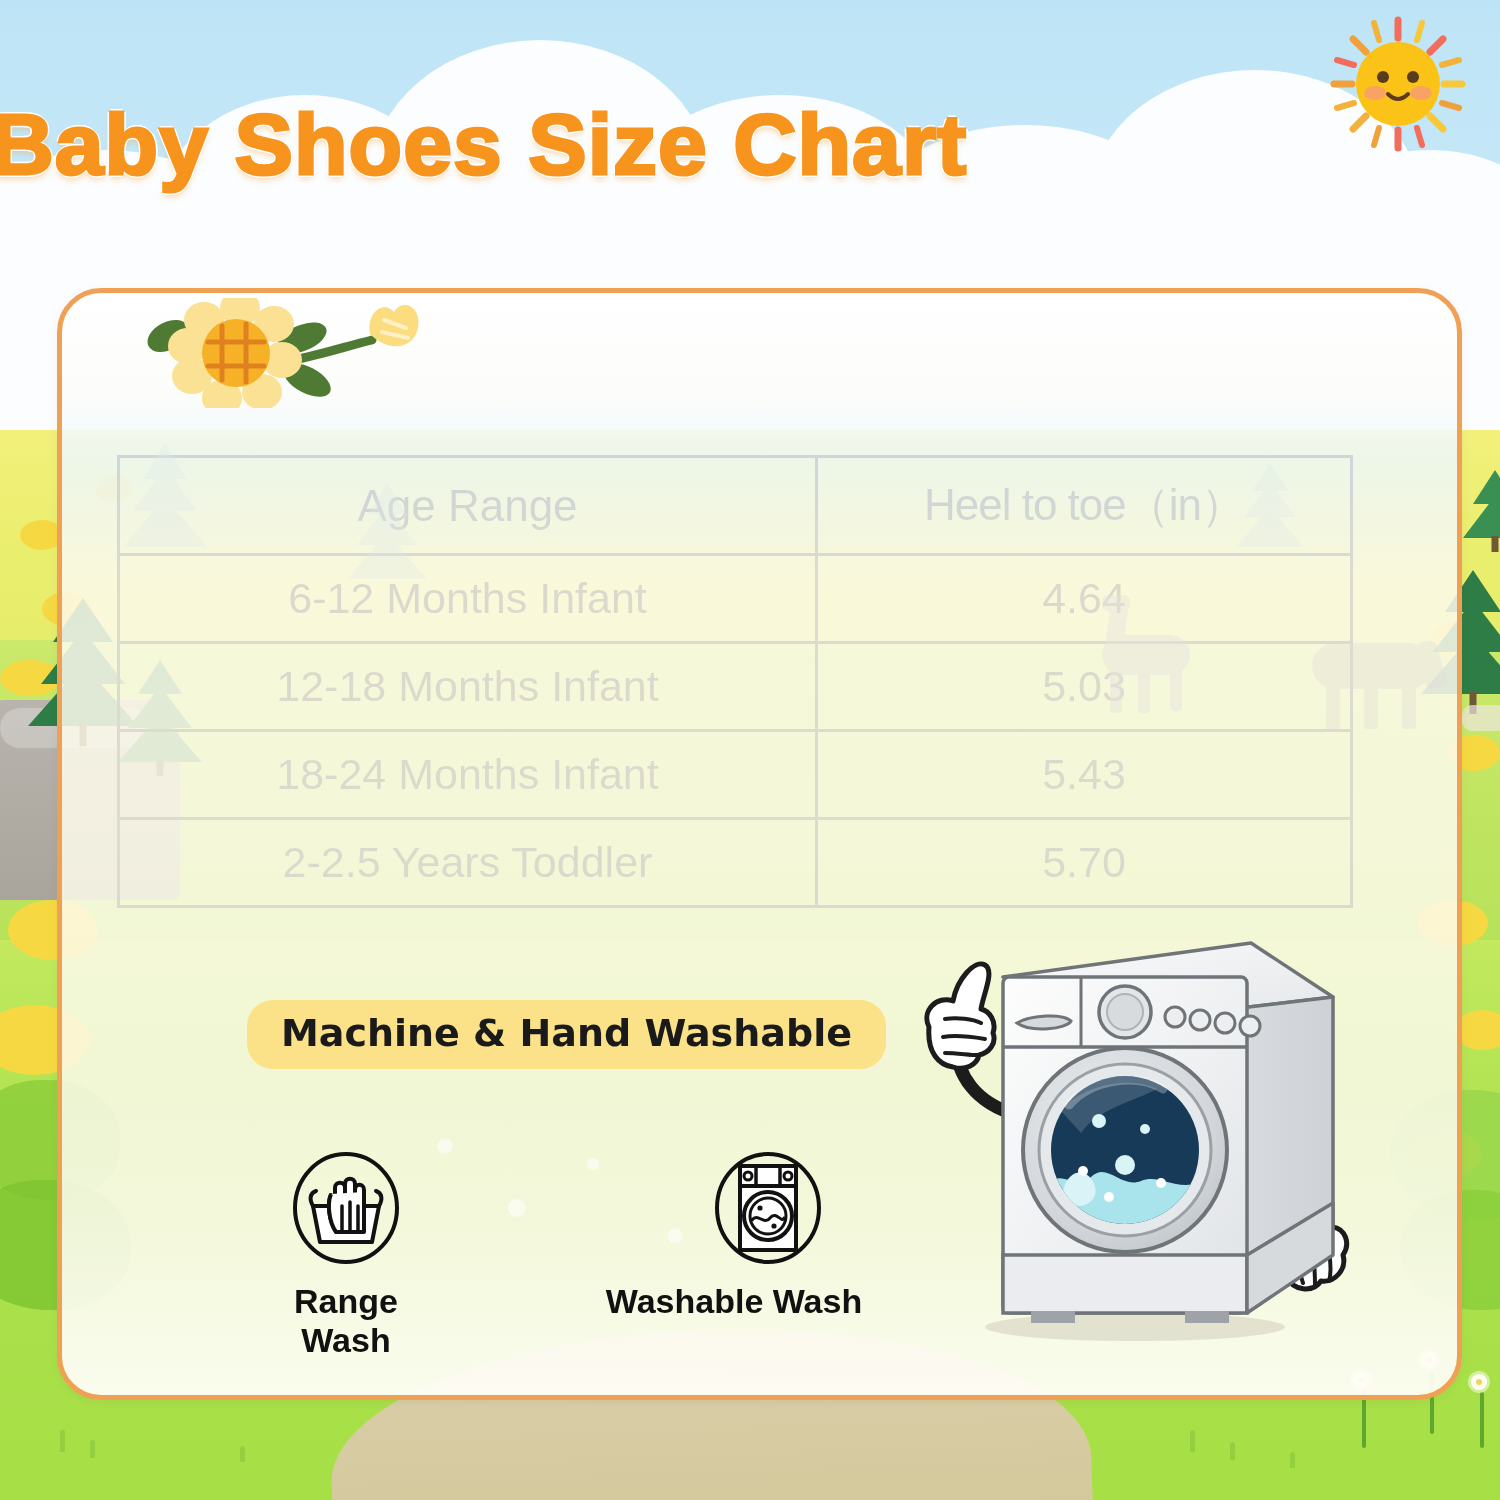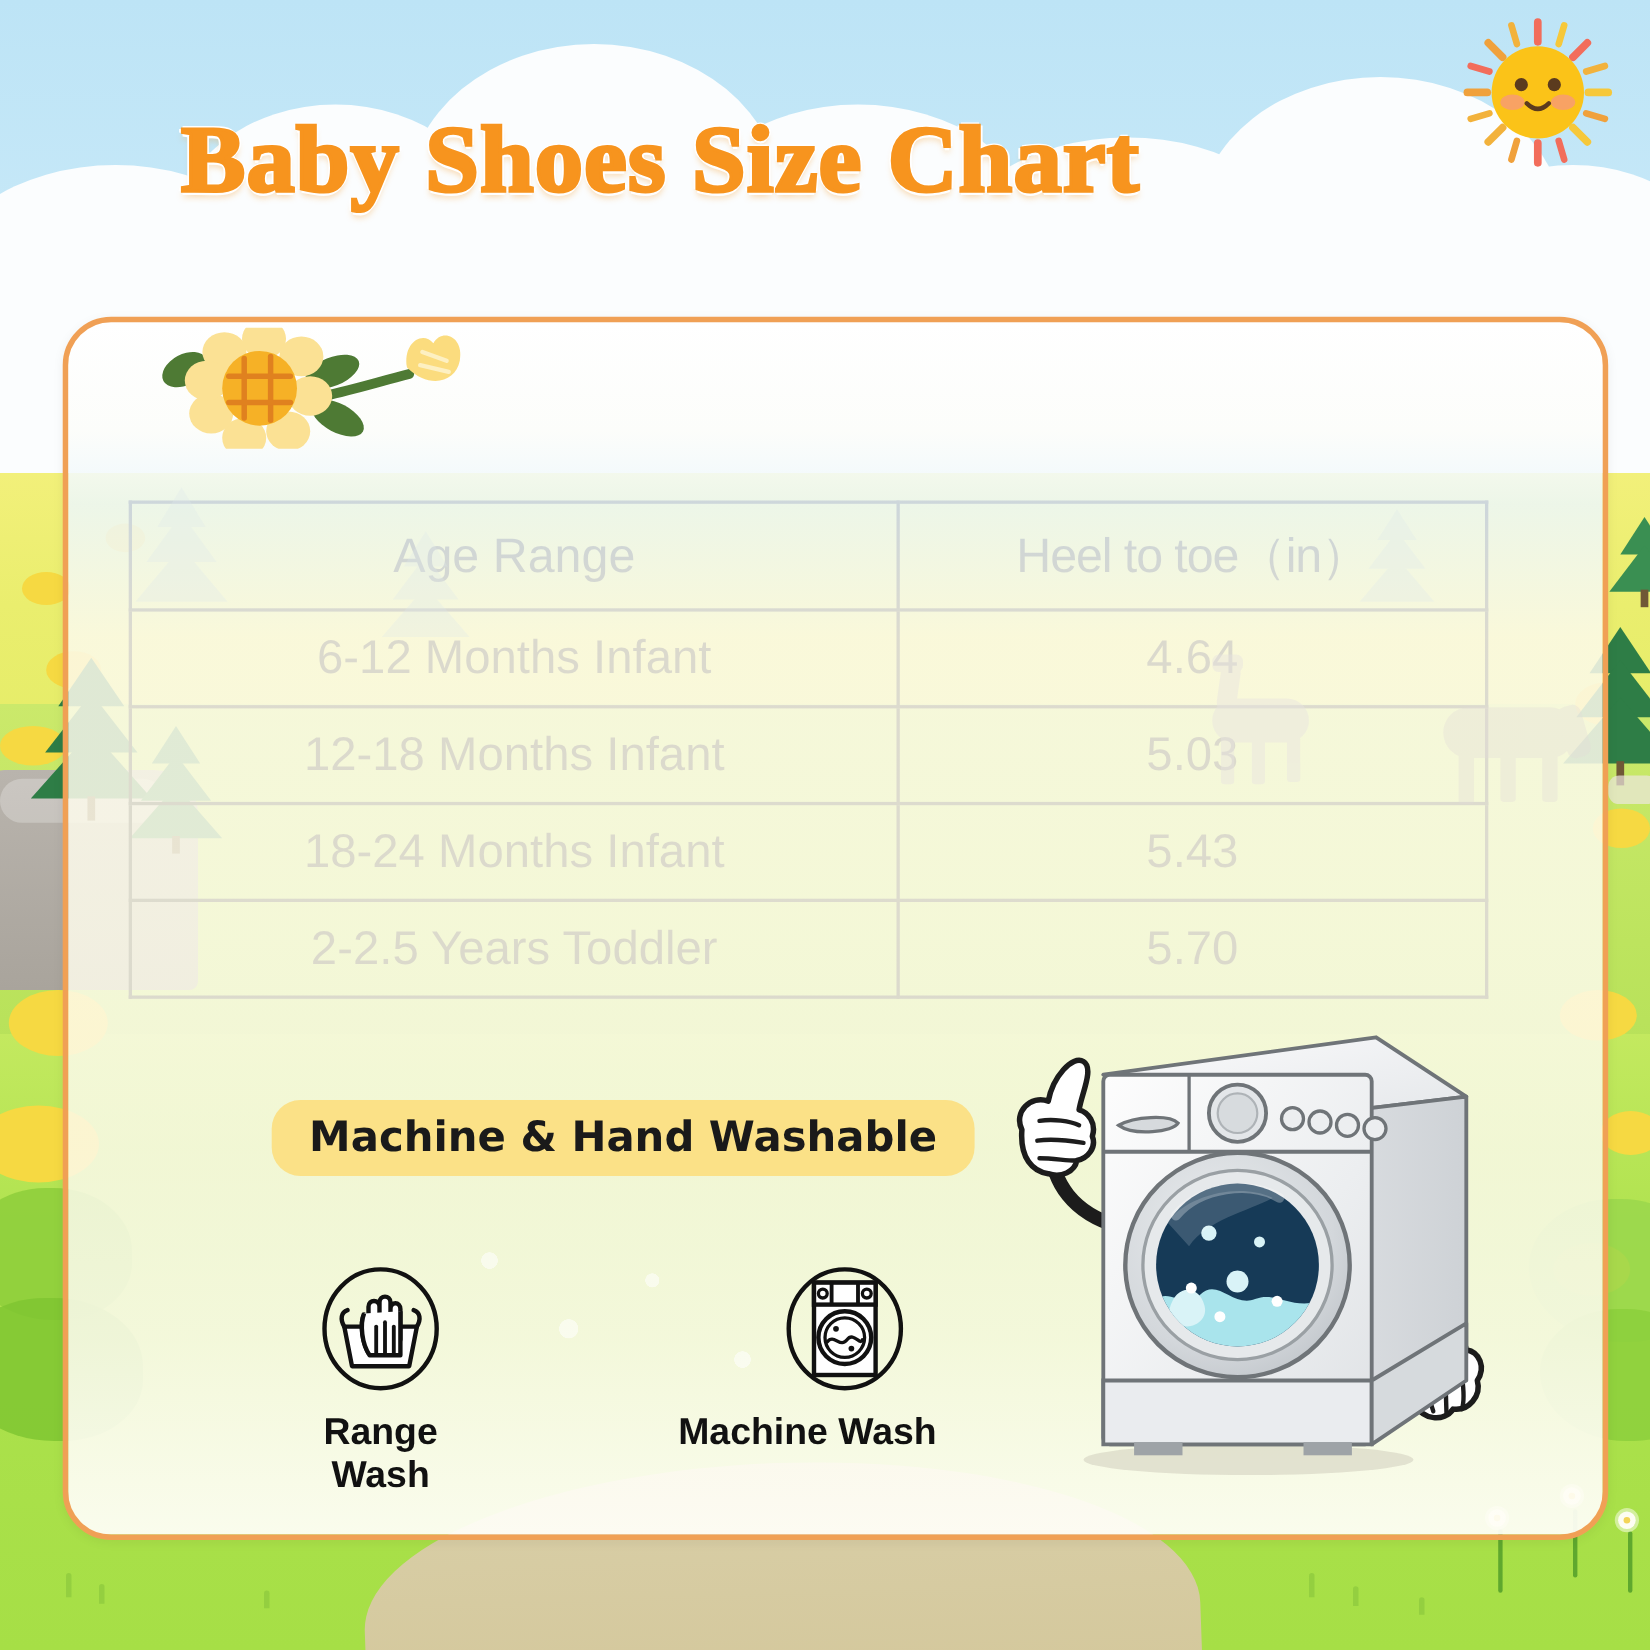--- a/index.html
+++ b/index.html
@@ -56,22 +56,22 @@
        background:#f3d457;border-radius:50%;}
   .stem{position:absolute;width:4px;background:#5fa82e;border-radius:2px;}
 
   .blade{position:absolute;width:5px;height:22px;background:#8ec93d;
        border-radius:3px 3px 0 0;opacity:.75;}
 
   .horse{position:absolute;background:#ece7df;opacity:.7;}
 
   
   #title{
-    position:absolute;left:0;top:95px;width:1200px;text-align:center;
-    font-family:Liberation Serif, serif;
+    position:absolute;left:0;top:95px;width:1200px;text-align:left;
+    font-family:Liberation Sans, sans-serif;
     font-size:86px;font-weight:bold;letter-spacing:1px;
     color:#F7941E;
     -webkit-text-stroke:3px #F7941E;
     text-shadow:
        0 3px 0 #ffffff,
        3px 0 0 #ffffff,
        -3px 0 0 #ffffff,
        0 -3px 0 #ffffff,
        0 5px 6px rgba(247,148,30,.35);
     z-index:6;
@@ -405,21 +405,21 @@
     <line x1="48" y1="16" x2="48" y2="36" stroke="#111" stroke-width="3.5"></line>
     <line x1="72" y1="16" x2="72" y2="36" stroke="#111" stroke-width="3.5"></line>
     <circle cx="40" cy="26" r="4" fill="none" stroke="#111" stroke-width="3"></circle>
     <circle cx="80" cy="26" r="4" fill="none" stroke="#111" stroke-width="3"></circle>
     <circle cx="60" cy="66" r="24" fill="none" stroke="#111" stroke-width="4"></circle>
     <circle cx="60" cy="66" r="18" fill="none" stroke="#111" stroke-width="3"></circle>
     <path d="M44 70 C50 62 56 76 62 68 C68 60 74 74 76 68" fill="none" stroke="#111" stroke-width="3" stroke-linecap="round"></path>
     <circle cx="52" cy="58" r="2.6" fill="#111"></circle>
     <circle cx="66" cy="76" r="2.6" fill="#111"></circle>
   </svg>
-  <div class="lbl">Machine Wash</div>
+  <div class="lbl">Washable Wash</div>
 </div>
 
 <svg id="washer" viewBox="0 0 480 430">
   <defs>
     <linearGradient id="bodyG" x1="0" y1="0" x2="1" y2="1">
       <stop offset="0%" stop-color="#fdfdfd"></stop>
       <stop offset="60%" stop-color="#eceef0"></stop>
       <stop offset="100%" stop-color="#dfe2e5"></stop>
     </linearGradient>
     <linearGradient id="sideG" x1="0" y1="0" x2="1" y2="0">

